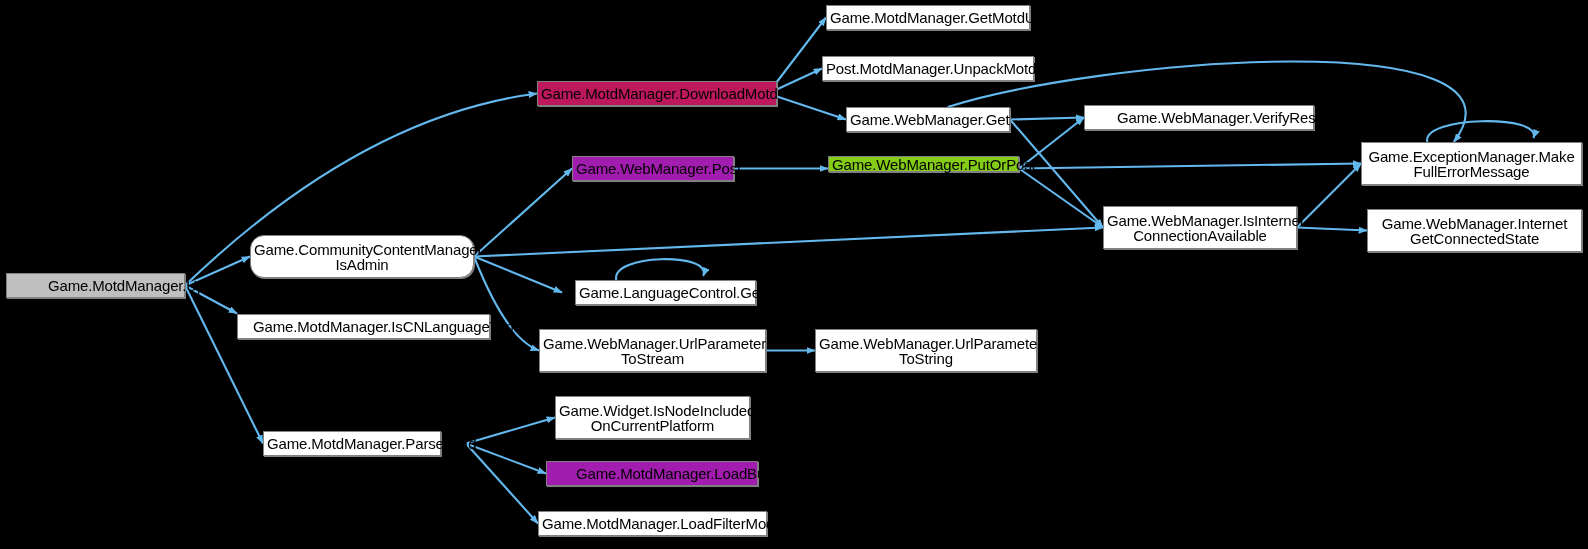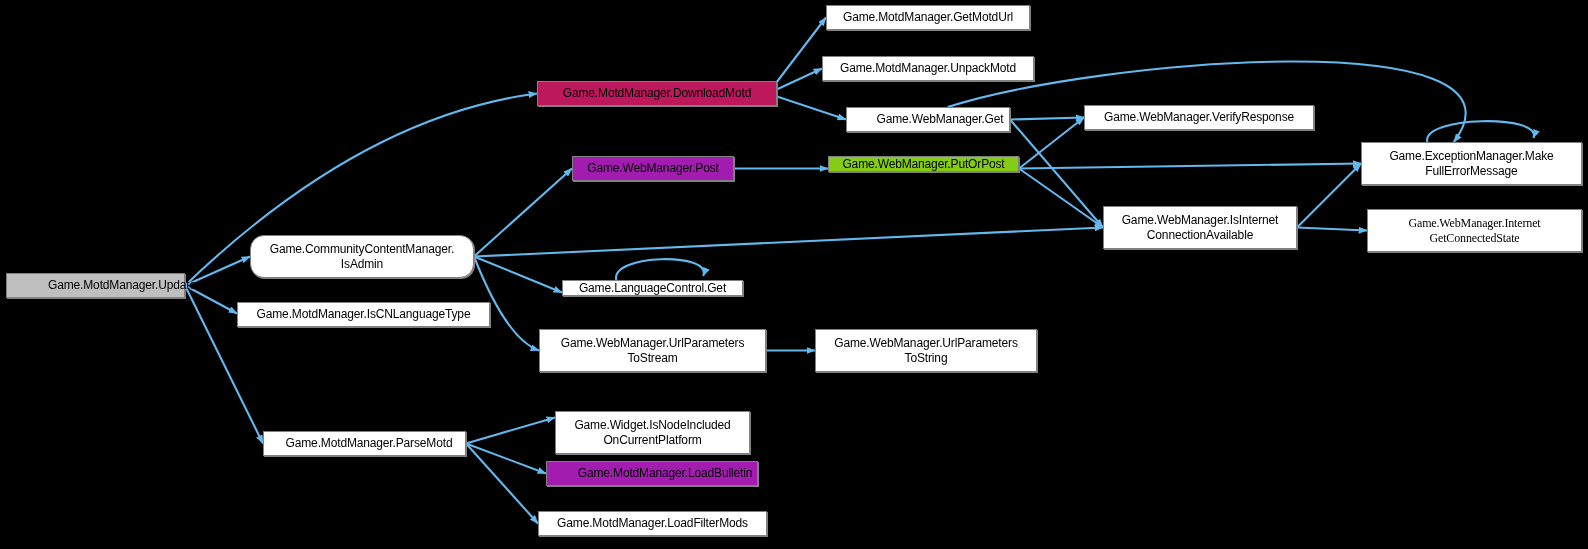--- a/index.html
+++ b/index.html
@@ -22,21 +22,21 @@
     width: 1588px;
     height: 549px;
   }
   .node {
     position: absolute;
     box-sizing: border-box;
     background: #ffffff;
     border: 1px solid #808080;
     box-shadow: 1px 1px 0 0 #808080;
     color: #000000;
-    font-size: 12px;
+    font-size: 15px;
     line-height: 15px;
     letter-spacing: -0.15px;
     display: flex;
     align-items: center;
     justify-content: flex-end;
     text-align: center;
     white-space: pre-line;
     z-index: 5;
     cursor: pointer;
   }
@@ -85,38 +85,38 @@
         <path d="M474,256.5 Q506.5,339.22 539,350.5" stroke="#63b8ee"></path>
         <path d="M616.3,280 C610.3,254 713.1800000000001,252 703.1800000000001,276" stroke="#63b8ee"></path>
         <path d="M766,350.5 L815,350.5" stroke="#63b8ee"></path>
         <path d="M466,443.5 L555,417.5" stroke="#63b8ee"></path>
         <path d="M466,443.5 L546,473.5" stroke="#63b8ee"></path>
         <path d="M466,443.5 L538,523.5" stroke="#63b8ee"></path>
       </g>
   </svg>
 <div class="node root" style="left: 6px; top: 273px; width: 179px; height: 25px; background: rgb(191, 191, 191);"><span class="node-label">Game.MotdManager.Update</span></div>
     <div class="node" style="left: 826px; top: 5px; width: 204px; height: 25px; background: rgb(255, 255, 255);"><span class="node-label">Game.MotdManager.GetMotdUrl</span></div>
-    <div class="node" style="left: 822px; top: 56px; width: 212px; height: 25px; background: rgb(255, 255, 255);"><span class="node-label">Game.MotdManager.UnpackMotd</span></div>
+    <div class="node" style="left: 822px; top: 56px; width: 212px; height: 25px; background: rgb(255, 255, 255);"><span class="node-label">Post.MotdManager.UnpackMotd</span></div>
     <div class="node" style="left: 537px; top: 81px; width: 240px; height: 25px; background: #be185d;"><span class="node-label">Game.MotdManager.DownloadMotd</span></div>
-    <div class="node" style="left: 846px; top: 107px; width: 164px; height: 25px; background: rgb(255, 255, 255); padding-left: 24px;"><span class="node-label">Game.WebManager.Get</span></div>
-    <div class="node" style="left: 1084px; top: 105px; width: 230px; height: 25px; background: rgb(255, 255, 255);"><span class="node-label">Game.WebManager.VerifyResponse</span></div>
+    <div class="node" style="left: 846px; top: 107px; width: 164px; height: 25px; background: rgb(255, 255, 255);"><span class="node-label">Game.WebManager.Get</span></div>
+    <div class="node" style="left: 1084px; top: 105px; width: 230px; height: 25px; background: rgb(255, 255, 255); padding-left: 29px;"><span class="node-label">Game.WebManager.VerifyResponse</span></div>
     <div class="node" style="left: 572px; top: 156px; width: 162px; height: 25px; background: #a21caf;"><span class="node-label">Game.WebManager.Post</span></div>
     <div class="node" style="left: 828px; top: 156px; width: 191px; height: 16px; background: #84cc16;"><span class="node-label">Game.WebManager.PutOrPost</span></div>
     <div class="node" style="left: 1361px; top: 142px; width: 221px; height: 43px; background: rgb(255, 255, 255);"><span class="node-label">Game.ExceptionManager.Make
 FullErrorMessage</span></div>
     <div class="node" style="left: 1103px; top: 206px; width: 194px; height: 43px; background: rgb(255, 255, 255);"><span class="node-label">Game.WebManager.IsInternet
 ConnectionAvailable</span></div>
-    <div class="node" style="left: 1367px; top: 209px; width: 215px; height: 43px; background: rgb(255, 255, 255); font-family: Liberation Serif, serif;"><span class="node-label">Game.WebManager.Internet
+    <div class="node" style="left: 1367px; top: 209px; width: 215px; height: 43px; background: rgb(255, 255, 255);"><span class="node-label">Game.WebManager.Internet
 GetConnectedState</span></div>
     <div class="node" style="left: 250px; top: 235px; width: 224px; height: 43px; background: rgb(255, 255, 255); border-radius: 14px;"><span class="node-label">Game.CommunityContentManager.
 IsAdmin</span></div>
-    <div class="node" style="left: 562px; top: 280px; width: 181px; height: 16px; background: rgb(255, 255, 255);"><span class="node-label">Game.LanguageControl.Get</span></div>
-    <div class="node" style="left: 237px; top: 302px; width: 253px; height: 25px; background: rgb(255, 255, 255);"><span class="node-label">Game.MotdManager.IsCNLanguageType</span></div>
+    <div class="node" style="left: 575px; top: 280px; width: 181px; height: 25px; background: rgb(255, 255, 255);"><span class="node-label">Game.LanguageControl.Get</span></div>
+    <div class="node" style="left: 237px; top: 314px; width: 253px; height: 25px; background: rgb(255, 255, 255); padding-left: 12px;"><span class="node-label">Game.MotdManager.IsCNLanguageType</span></div>
     <div class="node" style="left: 539px; top: 329px; width: 227px; height: 43px; background: rgb(255, 255, 255);"><span class="node-label">Game.WebManager.UrlParameters
 ToStream</span></div>
     <div class="node" style="left: 815px; top: 329px; width: 222px; height: 43px; background: rgb(255, 255, 255);"><span class="node-label">Game.WebManager.UrlParameters
 ToString</span></div>
-    <div class="node" style="left: 555px; top: 396px; width: 195px; height: 43px; background: rgb(255, 255, 255); margin-top: 15px;"><span class="node-label">Game.Widget.IsNodeIncluded
+    <div class="node" style="left: 555px; top: 396px; width: 195px; height: 43px; background: rgb(255, 255, 255);"><span class="node-label">Game.Widget.IsNodeIncluded
 OnCurrentPlatform</span></div>
-    <div class="node" style="left: 263px; top: 431px; width: 203px; height: 25px; background: rgb(255, 255, 255); padding-left: 9px;"><span class="node-label">Game.MotdManager.ParseMotd</span></div>
+    <div class="node" style="left: 263px; top: 431px; width: 178px; height: 25px; background: rgb(255, 255, 255);"><span class="node-label">Game.MotdManager.ParseMotd</span></div>
     <div class="node" style="left: 546px; top: 461px; width: 212px; height: 25px; background: #a21caf; padding-left: 26px;"><span class="node-label">Game.MotdManager.LoadBulletin</span></div>
     <div class="node" style="left: 538px; top: 511px; width: 229px; height: 25px; background: rgb(255, 255, 255);"><span class="node-label">Game.MotdManager.LoadFilterMods</span></div>
   </div>
 
 </body></html>

